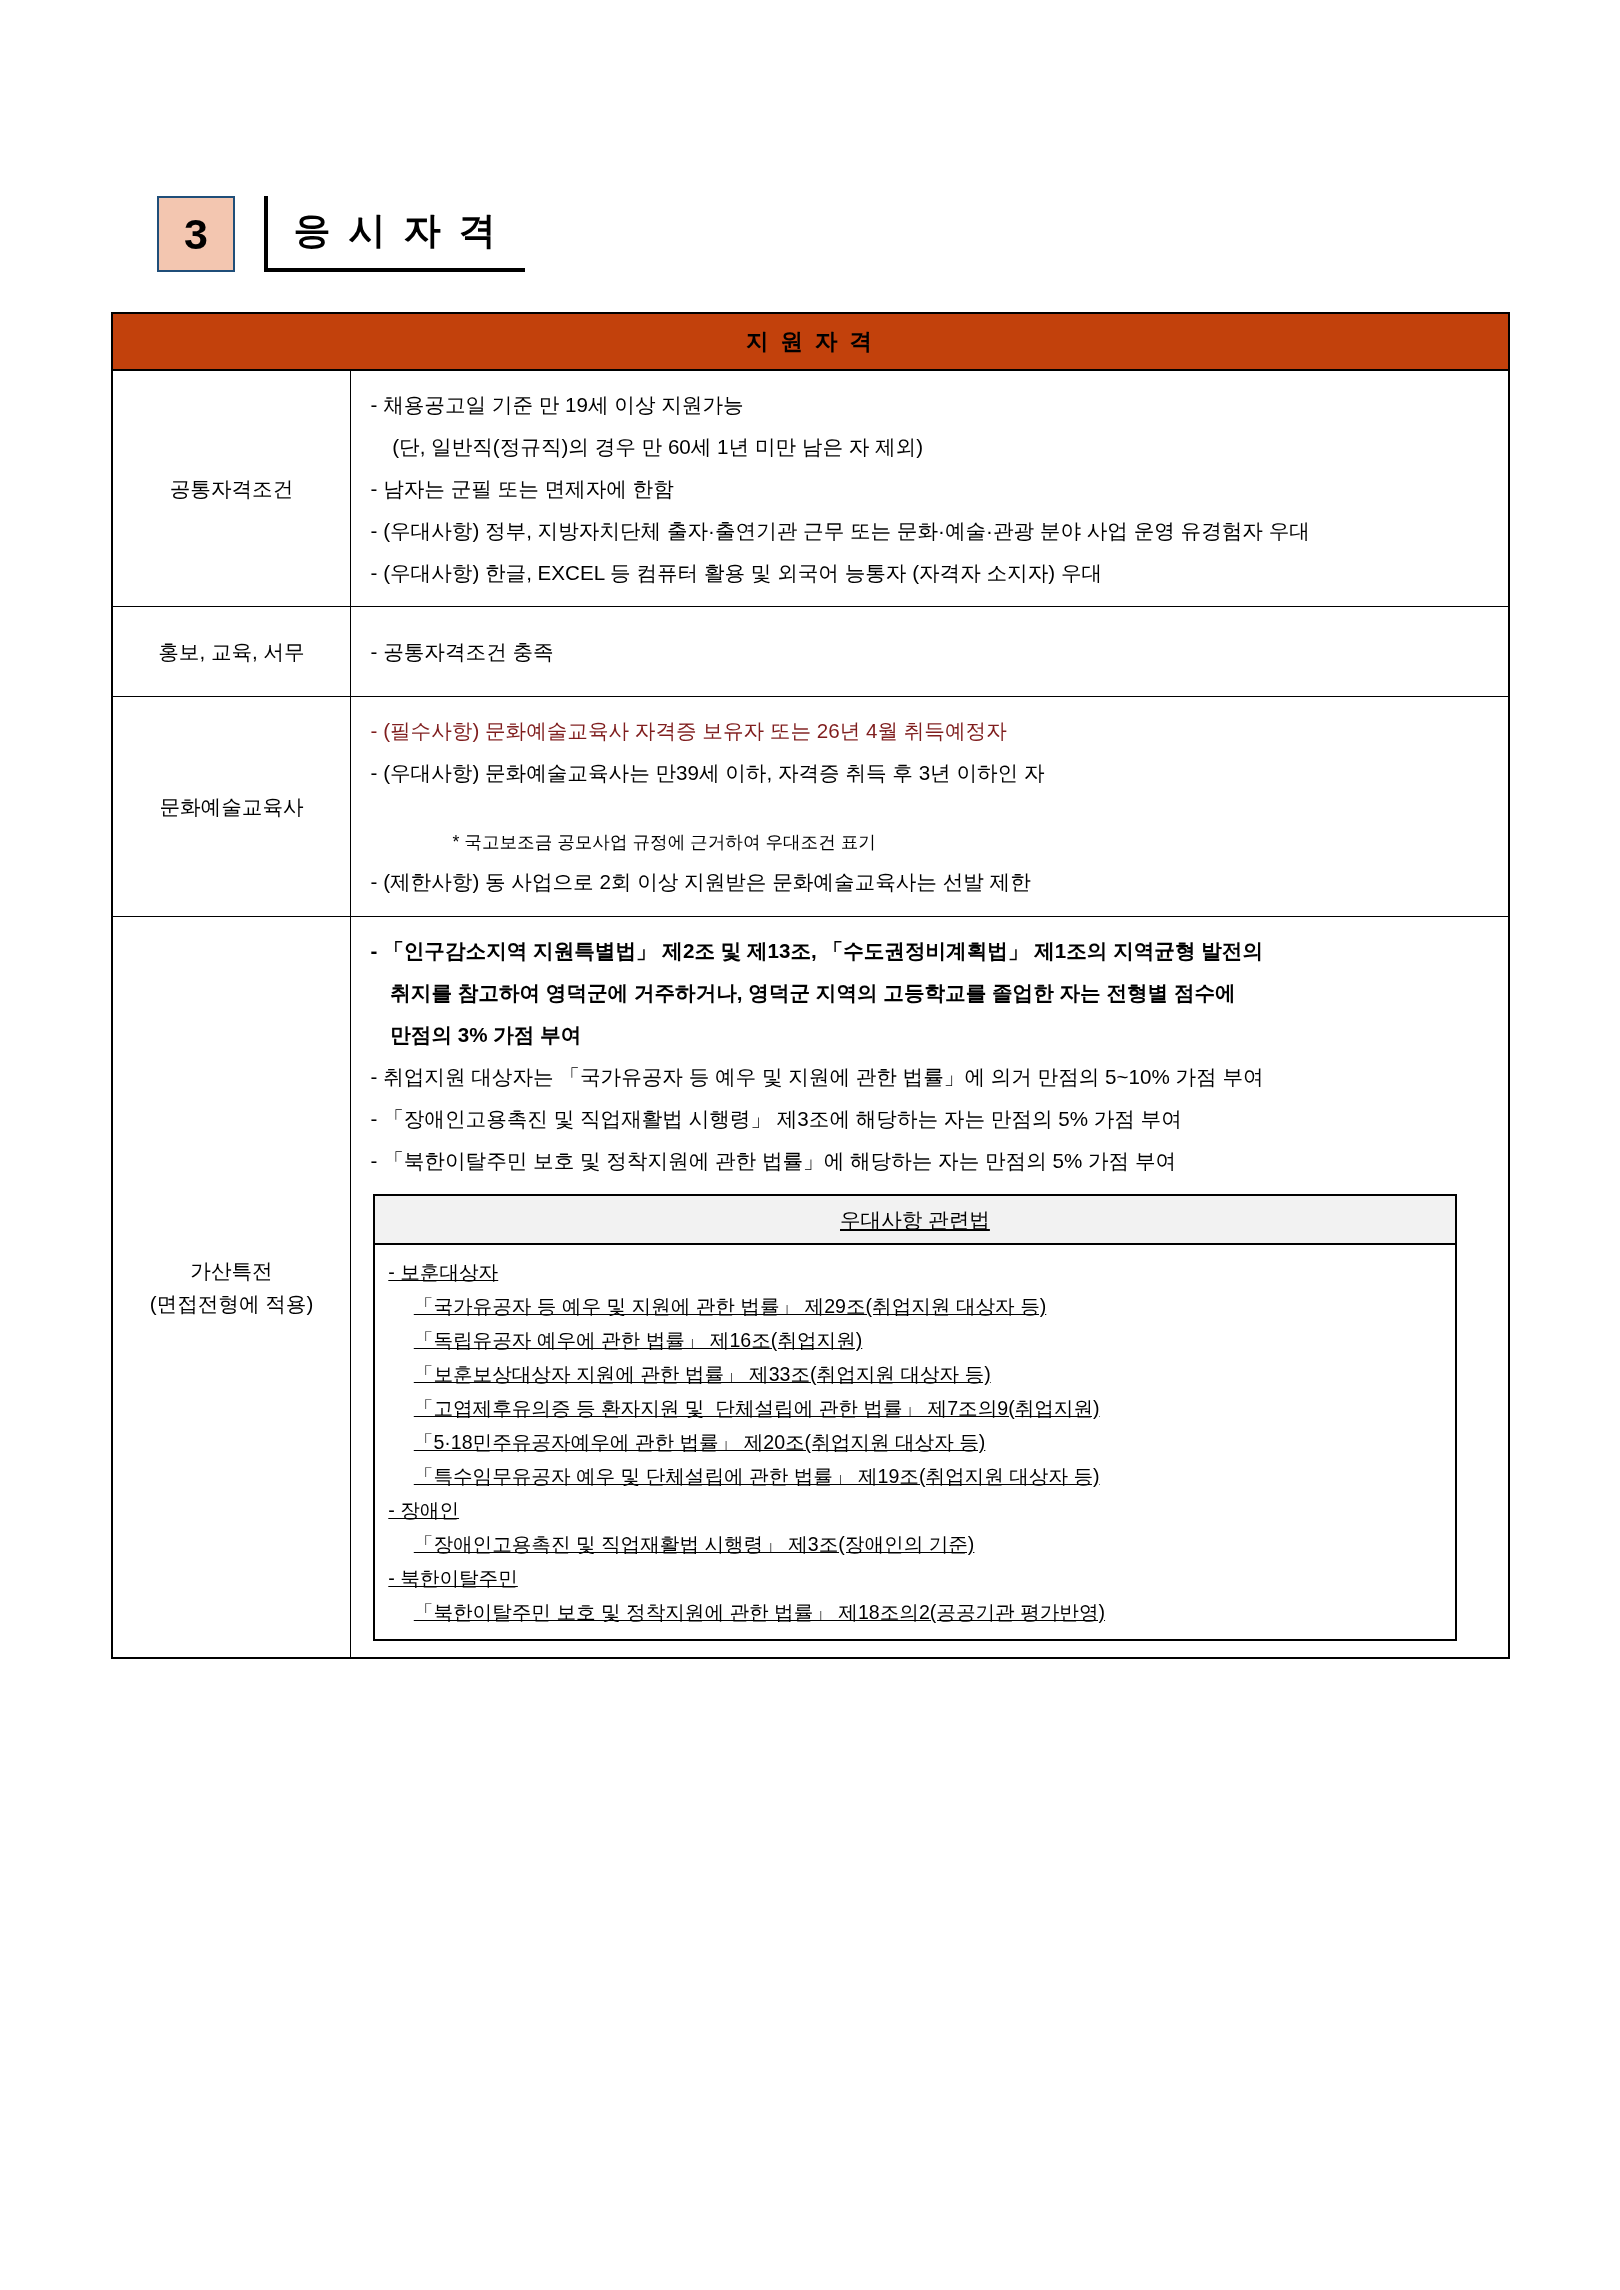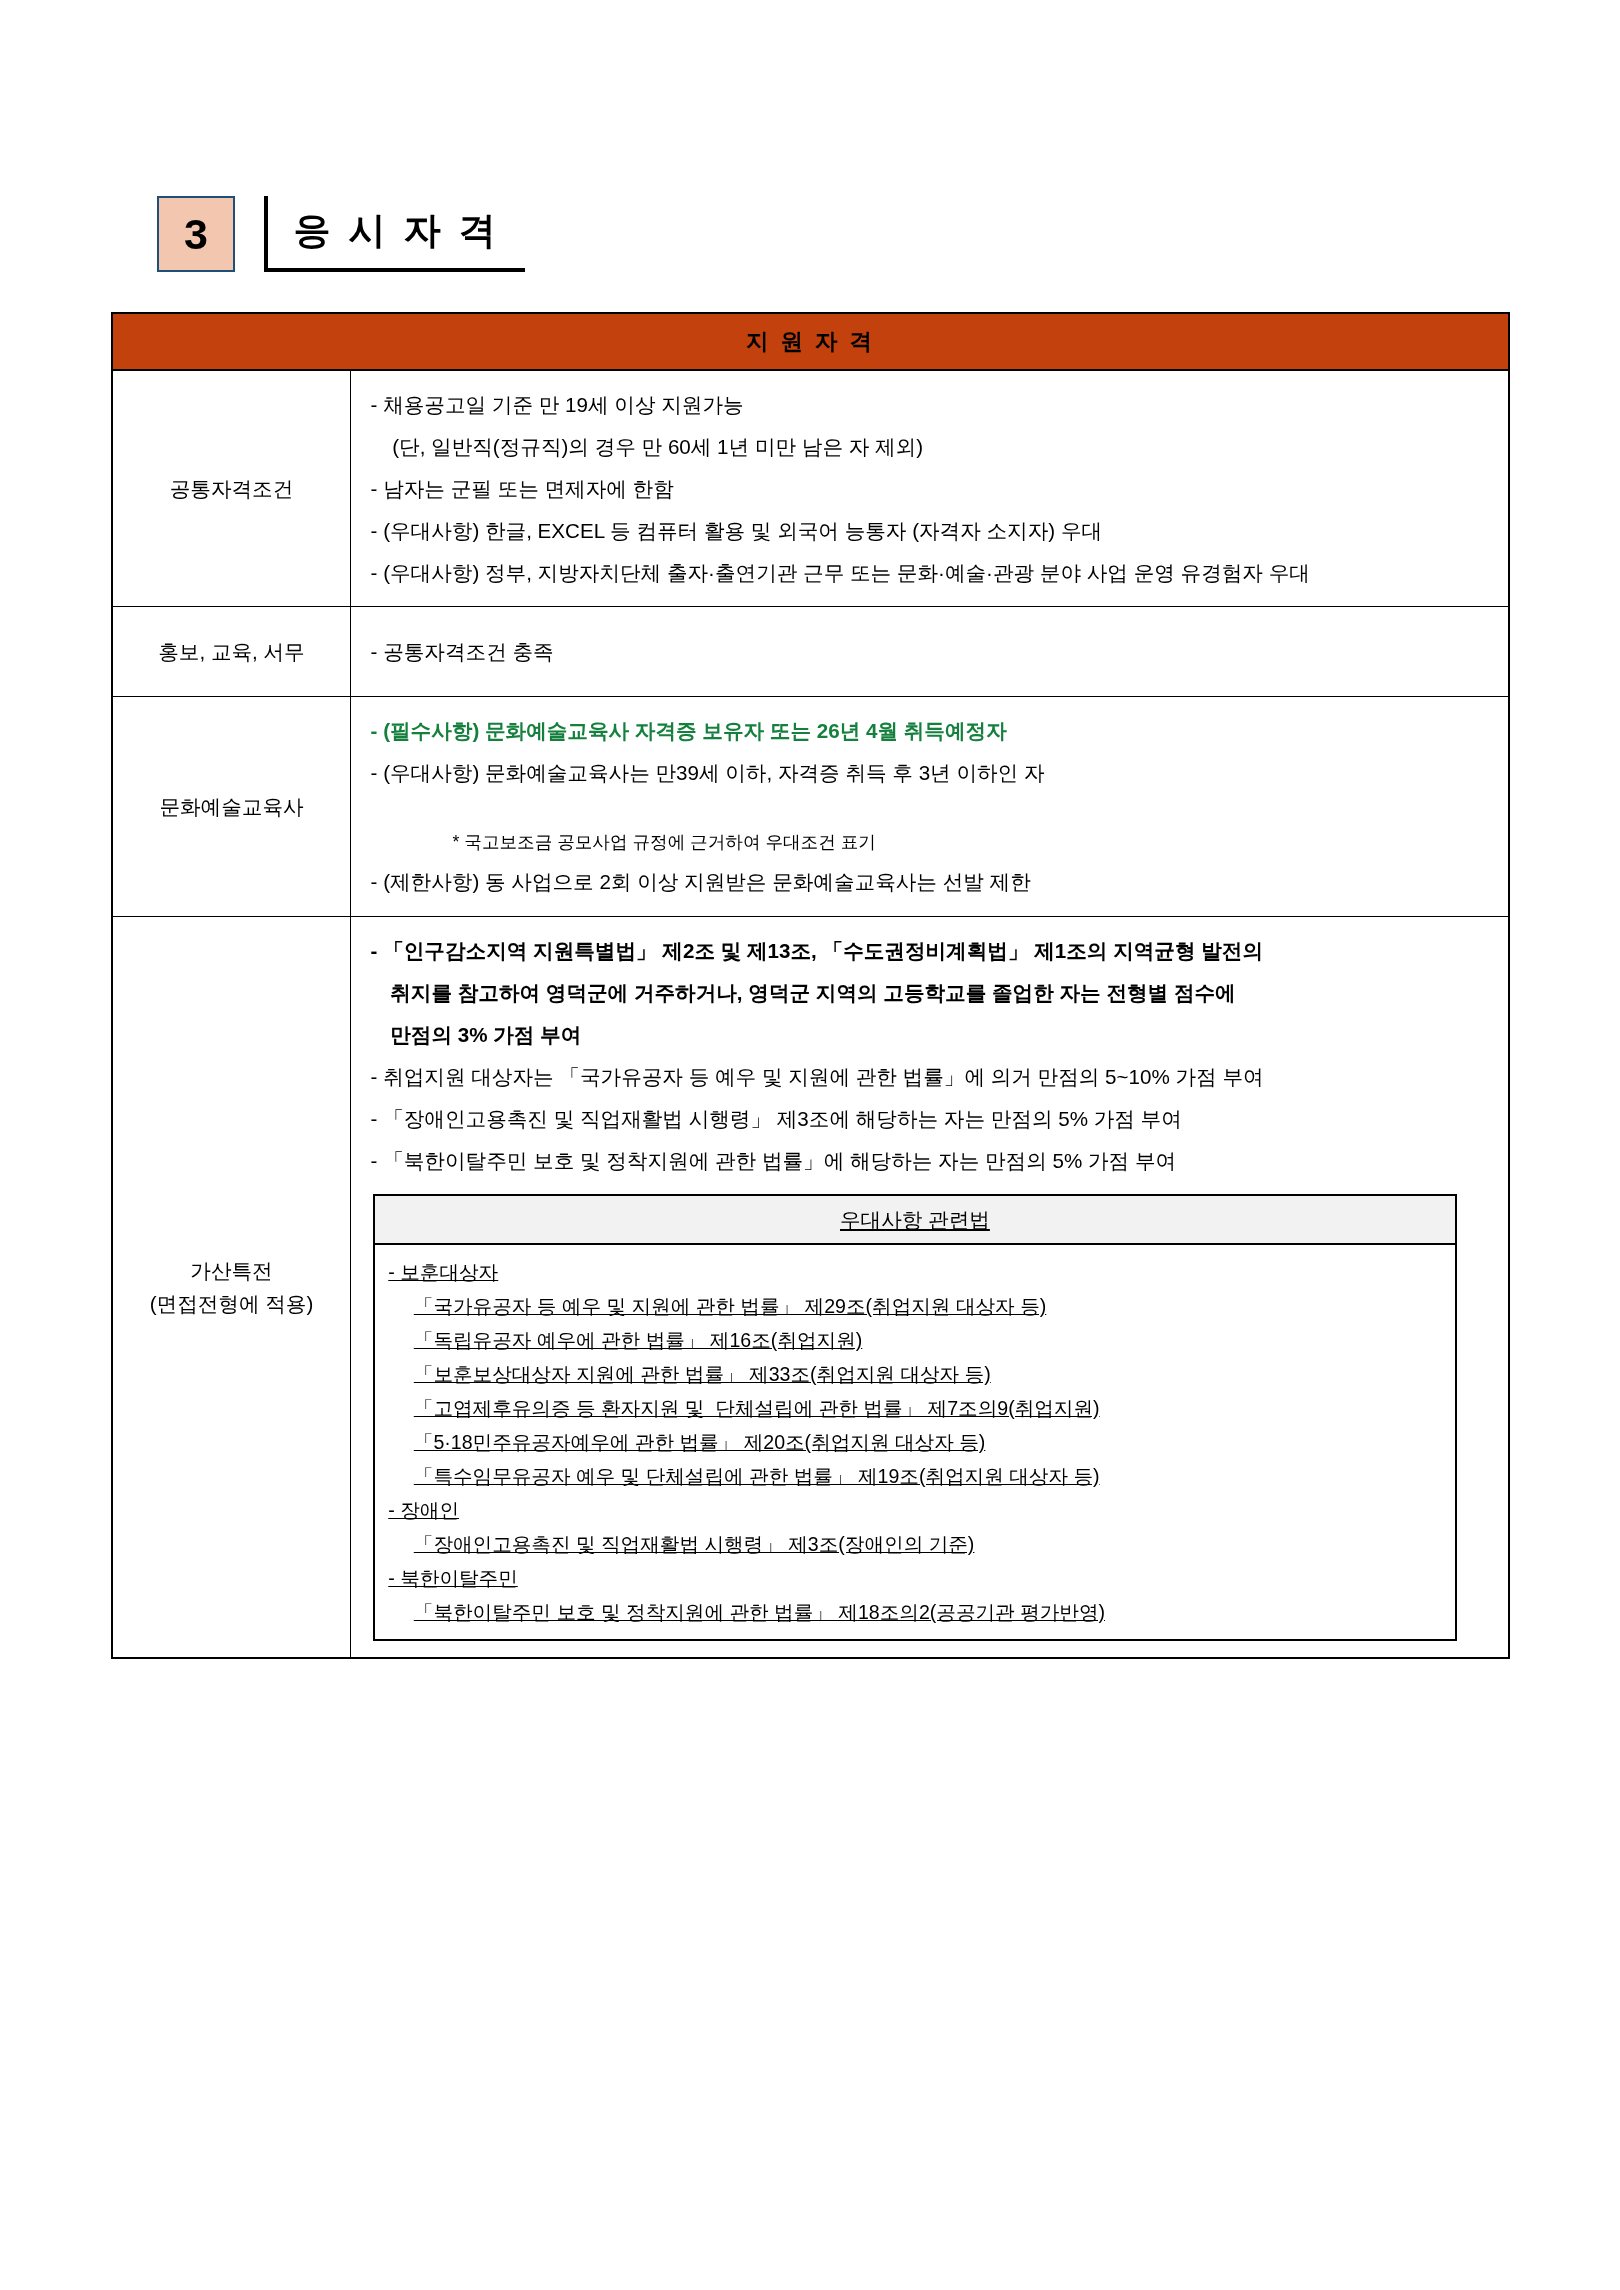--- a/index.html
+++ b/index.html
@@ -60,21 +60,21 @@
   .t-content{
     flex:1;
     padding:12.7px 13.7px 12.7px 19.6px;
     display:flex;flex-direction:column;justify-content:center;
     box-sizing:border-box;
   }
   .ln{line-height:42px;white-space:pre-wrap;}
   .cont{padding-left:21.6px;}
   .cont2{padding-left:19.6px;}
   .note{font-size:17.6px;line-height:37px;padding-left:82px;margin-top:30px;}
-  .blue-bold{color:#15803d;font-weight:bold;}
+  .blue-bold{color:#7f1d1d;font-weight:normal;}
   .bold{font-weight:bold;}
   
   .inner-box{
     border:2px solid #000;
     margin:12px 37px 2px 2px;
     box-sizing:border-box;
     text-decoration:underline;
   }
   .inner-header{
     background:#F2F2F2;
@@ -105,22 +105,22 @@
     <div class="t-header">지 원 자 격</div>
 
     <div class="t-row r1">
       <div class="t-label">
         <span>공통자격조건</span>
       </div>
       <div class="t-content">
         <div class="ln">- 채용공고일 기준 만 19세 이상 지원가능</div>
         <div class="ln cont">(단, 일반직(정규직)의 경우 만 60세 1년 미만 남은 자 제외)</div>
         <div class="ln">- 남자는 군필 또는 면제자에 한함</div>
+        <div class="ln">- (우대사항) 정부, 지방자치단체 출자·출연기관 근무 또는 문화·예술·관광 분야 사업 운영 유경험자 우대</div>
         <div class="ln">- (우대사항) 한글, EXCEL 등 컴퓨터 활용 및 외국어 능통자 (자격자 소지자) 우대</div>
-        <div class="ln">- (우대사항) 정부, 지방자치단체 출자·출연기관 근무 또는 문화·예술·관광 분야 사업 운영 유경험자 우대</div>
       </div>
     </div>
 
     <div class="t-row r2">
       <div class="t-label">
         <span>홍보, 교육, 서무</span>
       </div>
       <div class="t-content">
         <div class="ln">- 공통자격조건 충족</div>
       </div>

